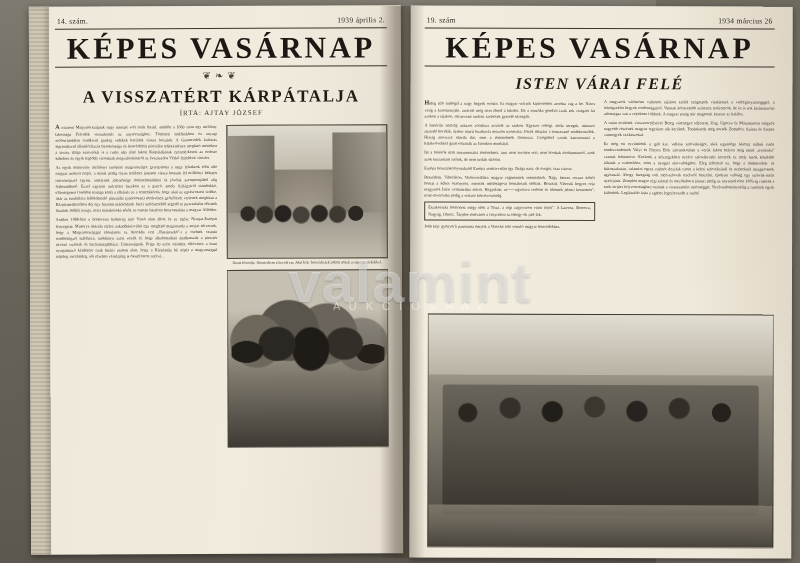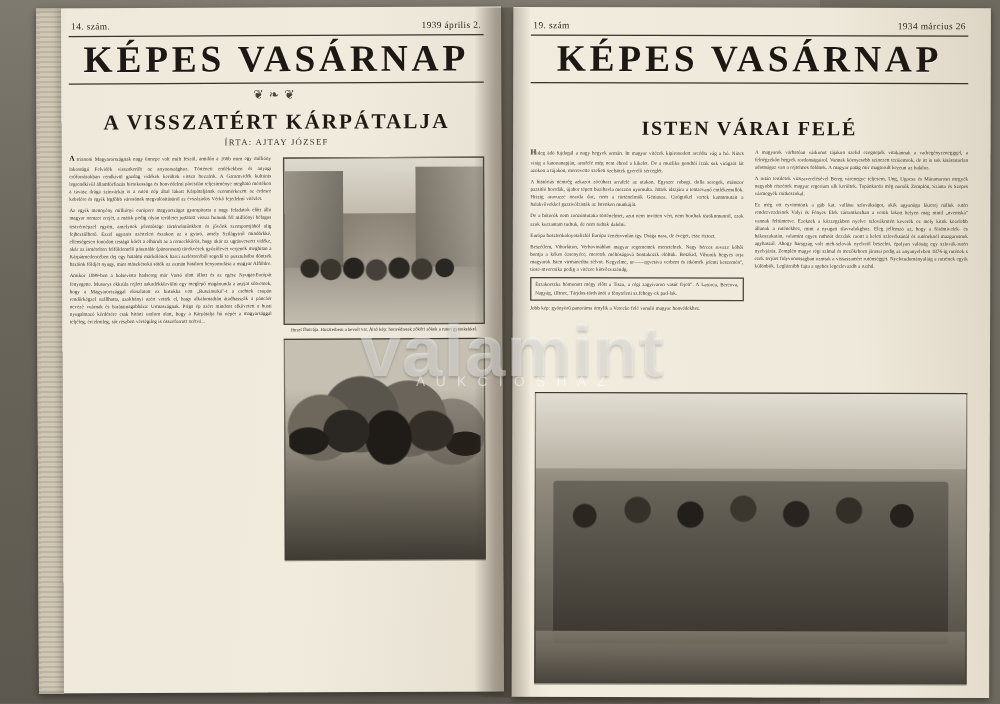--- a/index.html
+++ b/index.html
@@ -218,21 +218,21 @@
 
     <div class="page page-right">
       <div class="pad" style="padding-right:18px;">
         <div class="mast-row">
           <span>19. szám</span>
           <span>1934 március 26</span>
         </div>
         <div class="rule"></div>
         <div class="masthead mast-right">KÉPES VASÁRNAP</div>
         <div class="rule"></div>
-        <div class="headline small" style="margin-top:28px;">ISTEN VÁRAI FELÉ</div>
+        <div class="headline small" style="margin-top:8px;font-style:italic;">ISTEN VÁRAI FELÉ</div>
 
         <div class="cols" style="margin-top:6px;">
           <div class="col">
             <p class="para first">Hideg ádó fujdogál a nagy hegyek ormán. Itt magyar vitézek kipirosodott arcédra vág a hó. Nincs virág a katonanapján, arrafelé még nem ébred a kikelet. De a muzlika gondtói izzik sok virágzót lát azokon a tájakon, merrevette szelíeti szelsötek gyerelő sérceglét.</p>
             <p class="para">A históriás nemrég azkazot zöcühazt arrafelé az utakon. Egyszer robogi. dolla seregek, másszor pazsitló horrdák, újabor tépett buzihavla mezzön uyomulta. Jöttek idszjára a temzevanő emlékemullók. Hiszig aravuzze nearda dac, nem a történelmök Géniusza. Cirógtókel vzrtek kantnmutait a halakvõvekkel gazsivölzisták az Istenken munkáját.</p>
             <p class="para">De a bótorók nem zonzúmutatia történelmet, azut nem invitten vért, nem hordtak töröknmunról, zzok azok kurzantam tudtuk, de nem tudtak dalolni.</p>
             <p class="para">Európa bosztenkoloyotalizlól Európa zenétivvnlán igy. Drága nara, de éveget, essz riztozt.</p>
             <p class="para">Beszédem, Vihorláton, Verhovináblan magyar regementek menetelnek. Nagy bérces rovaze köhõi bontja a kékes özsenyéce, meretek méltóságová bontakozik elöltük. Beszkid, Vihorúk hegyes orja magyarok Isten virmáneiltta sélvot. Kegyelme, ur——zgvesiva verbem és itkömék jelenti keszemén", tiose-mvercsika pedig a vitézee kötvõzvszéndg.</p>
             <div class="boxed">
               <p class="para" style="margin:0">Északorszka hömonott mégy elõtt a Tisza, a régi zagyivaron vasút fejeti". A Latorca, Bereova, Nagyág, Oltnec, Tárjdos-tördvánói a fényteleni sz.fehegy-ek pad-lak.</p>

